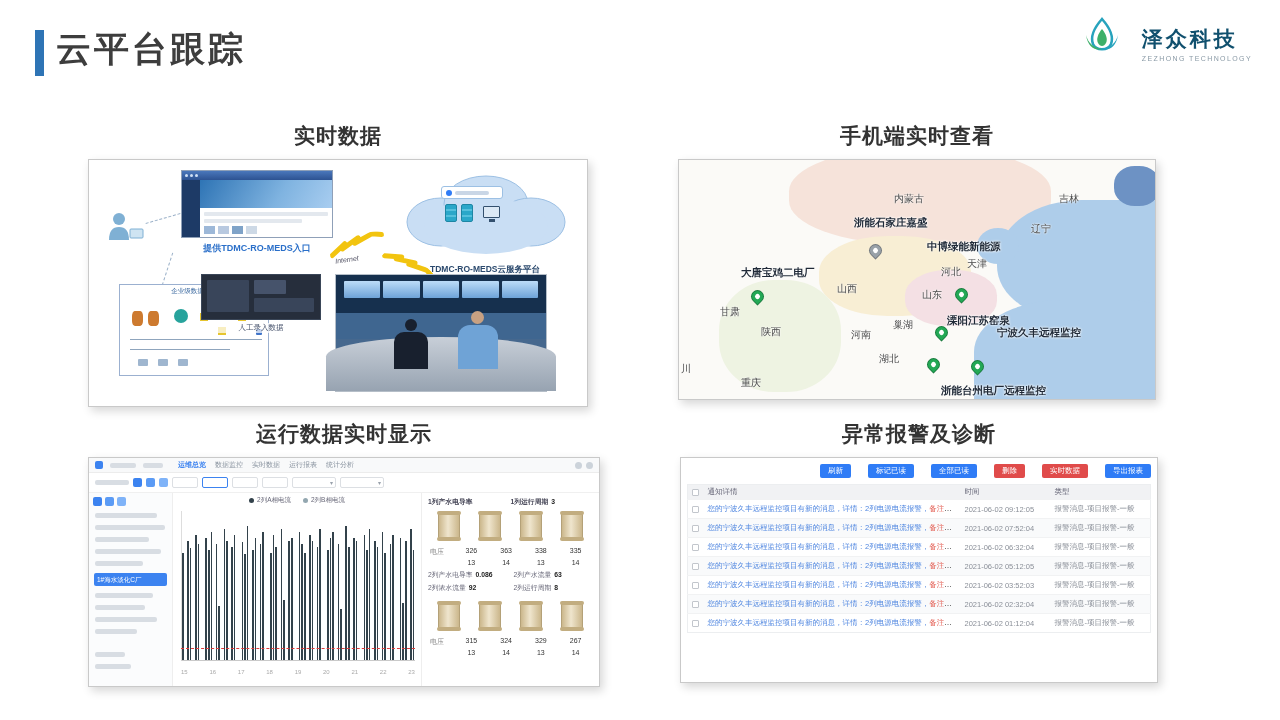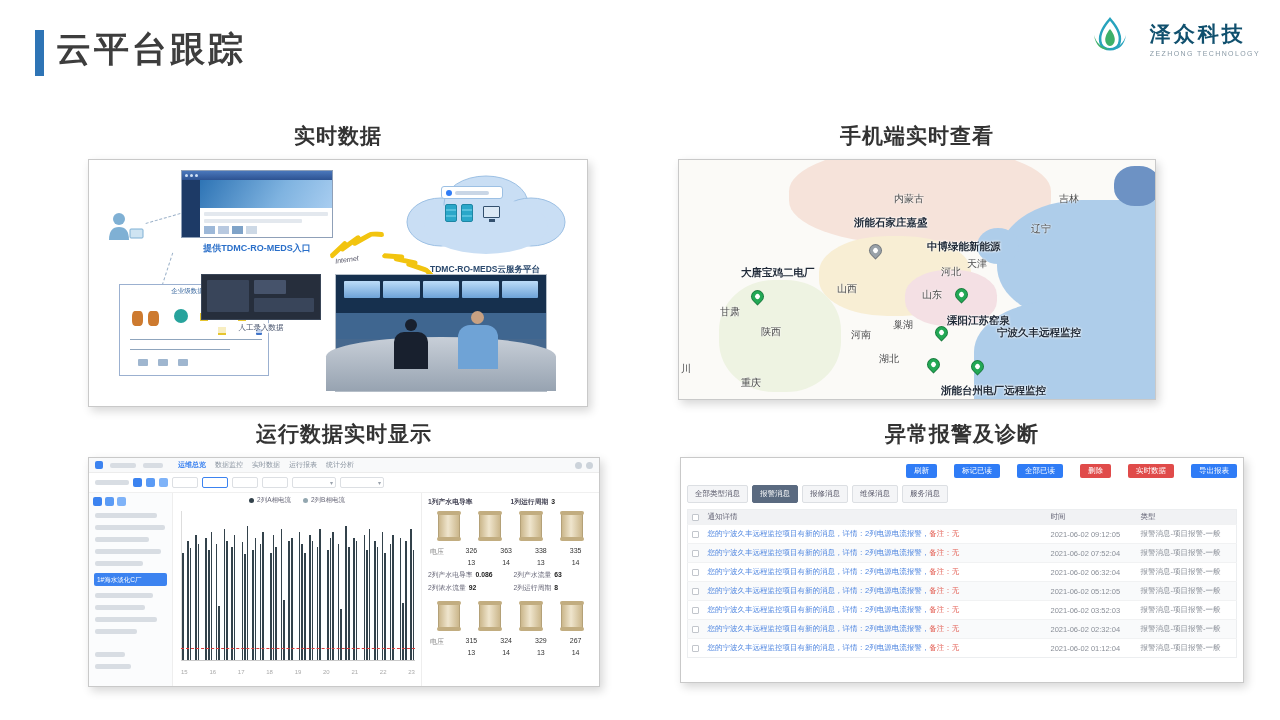--- a/index.html
+++ b/index.html
@@ -2,31 +2,31 @@
 <html><head>
 <meta charset="utf-8">
 <style>
 *{margin:0;padding:0;box-sizing:border-box;}
 body{font-family:"Liberation Sans","DejaVu Sans",sans-serif;background:#e9e9e9;}
 .slide{position:relative;width:1280px;height:720px;background:#fff;overflow:hidden;margin:0 auto;}
 
 
 .accent{position:absolute;left:35px;top:30px;width:9px;height:46px;background:#2e74b5;}
 .title{position:absolute;left:56px;top:26px;font-size:35px;font-weight:700;color:#3d3d3d;letter-spacing:3px;}
-.logo{position:absolute;right:20px;top:14px;display:flex;align-items:center;gap:16px;}
+.logo{position:absolute;right:28px;top:14px;display:flex;align-items:flex-end;gap:16px;}
 .logo svg{width:48px;height:48px;}
 .logo-name{font-size:21px;font-weight:700;color:#10506e;letter-spacing:3px;}
 .logo-sub{font-size:7px;color:#8a9aa6;letter-spacing:1.4px;margin-top:2px;}
 
 
 .panel{position:absolute;}
 #p1{left:88px;top:122px;width:500px;}
 #p2{left:678px;top:122px;width:478px;}
 #p3{left:88px;top:420px;width:512px;}
-#p4{left:680px;top:420px;width:564px;}
+#p4{left:680px;top:420px;width:478px;}
 .ptitle{text-align:center;font-size:21px;font-weight:700;color:#333;margin:0 0 9px;letter-spacing:1px;}
 .shot{position:relative;background:#fff;border:1px solid #c9c9c9;box-shadow:3px 4px 9px rgba(0,0,0,.16);overflow:hidden;}
 #p1 .shot{height:248px;}
 #p2 .shot{height:241px;background:#fbfaf7;}
 #p3 .shot{height:230px;}
 #p4 .shot{height:226px;}
 
 
 .acc-user{position:absolute;left:16px;top:50px;}
 .dash1{position:absolute;left:56px;top:58px;width:36px;border-top:1px dashed #9ab0c8;transform:rotate(-16deg);}
@@ -553,27 +553,20 @@
     <h2 class="ptitle">异常报警及诊断</h2>
     <div class="shot">
       <div class="al-wrap">
         <div class="al-toolbar">
           <button class="al-btn blue">刷新</button>
           <button class="al-btn blue">标记已读</button>
           <button class="al-btn blue">全部已读</button>
           <button class="al-btn red">删除</button>
           <button class="al-btn red">实时数据</button>
           <button class="al-btn blue">导出报表</button>
-        </div>
-        <div class="al-tabs">
-          <span class="al-tab">全部类型消息</span>
-          <span class="al-tab active">报警消息</span>
-          <span class="al-tab">报修消息</span>
-          <span class="al-tab">维保消息</span>
-          <span class="al-tab">服务消息</span>
         </div>
         <table class="al-table">
           <colgroup>
               <col class="col-cb">
               <col>
               <col class="col-tm">
               <col class="col-tp">
             </colgroup>
           <thead>
             <tr>

